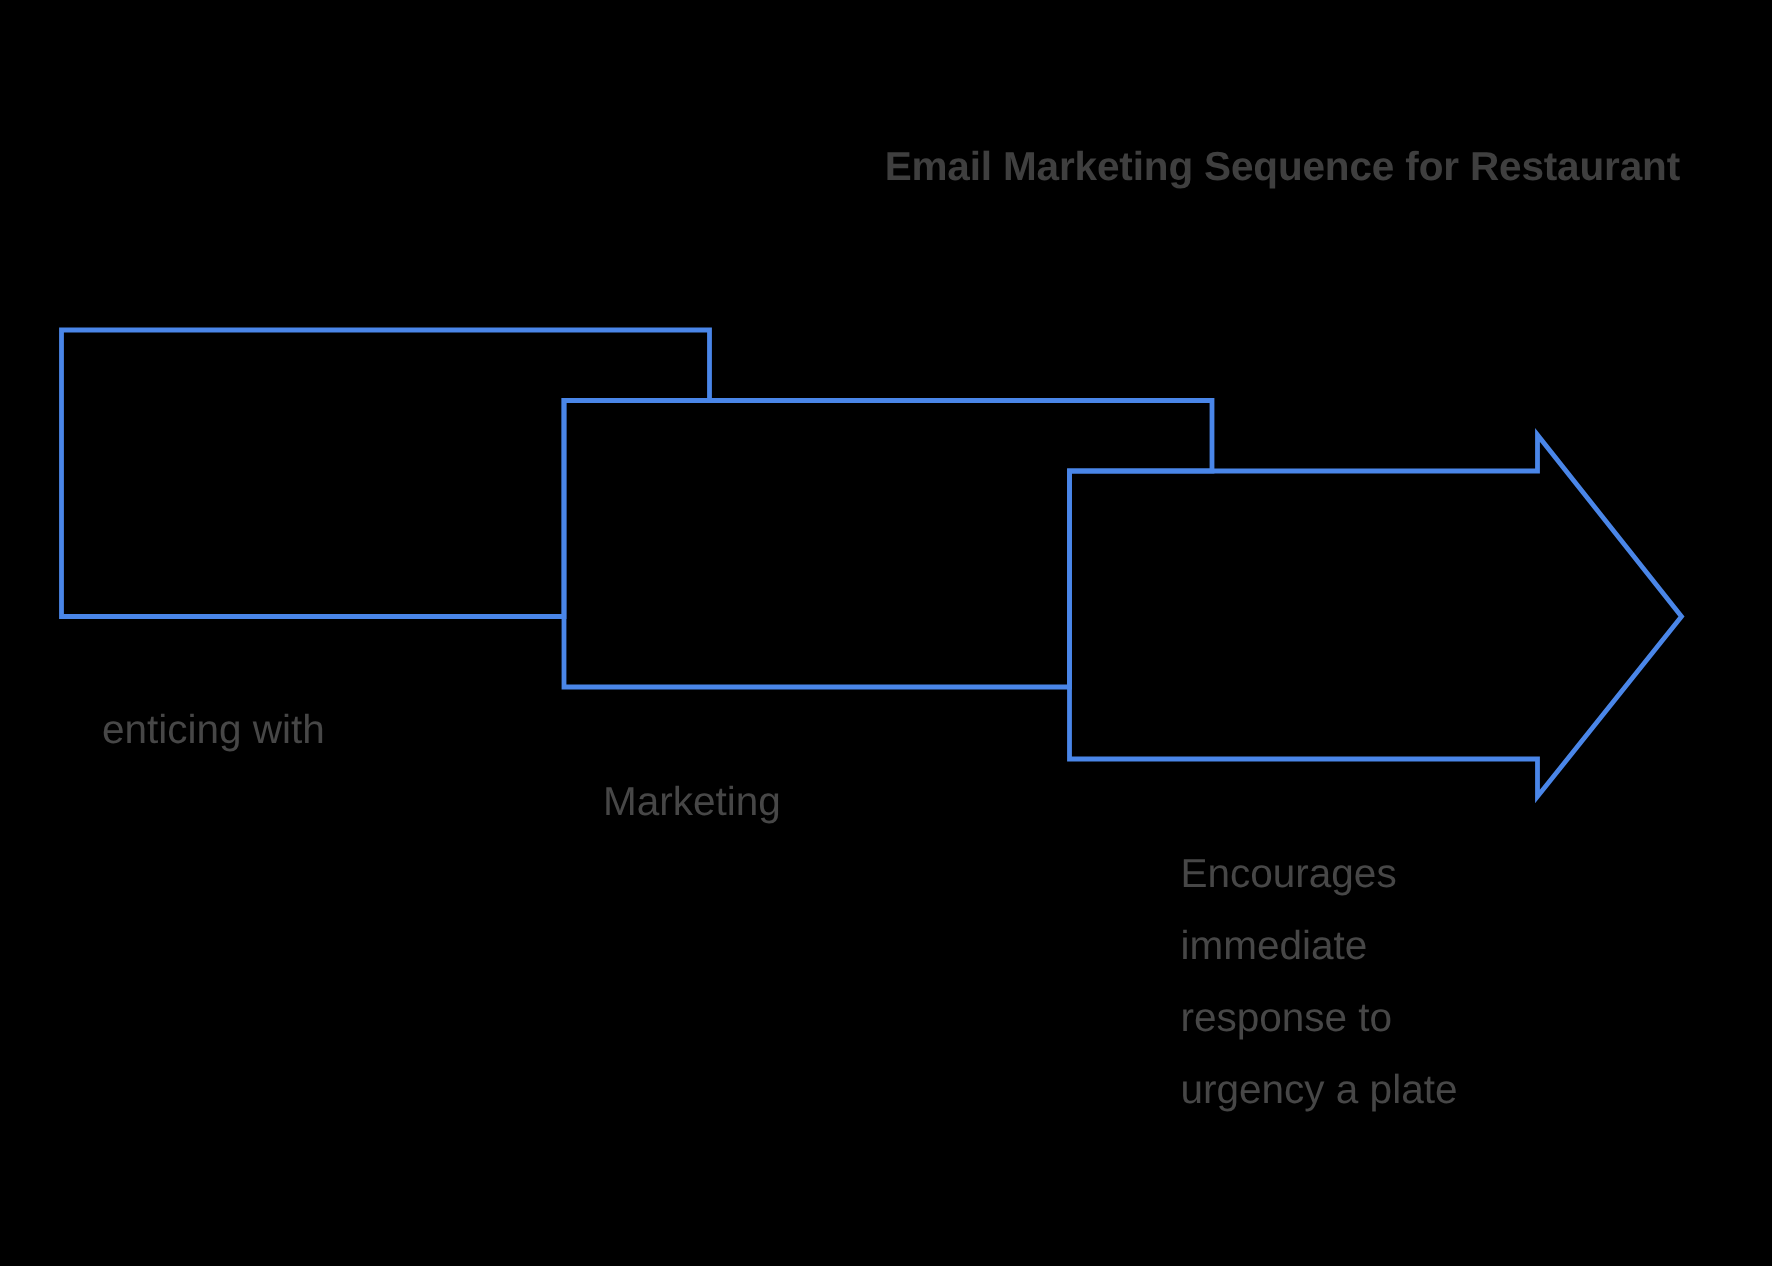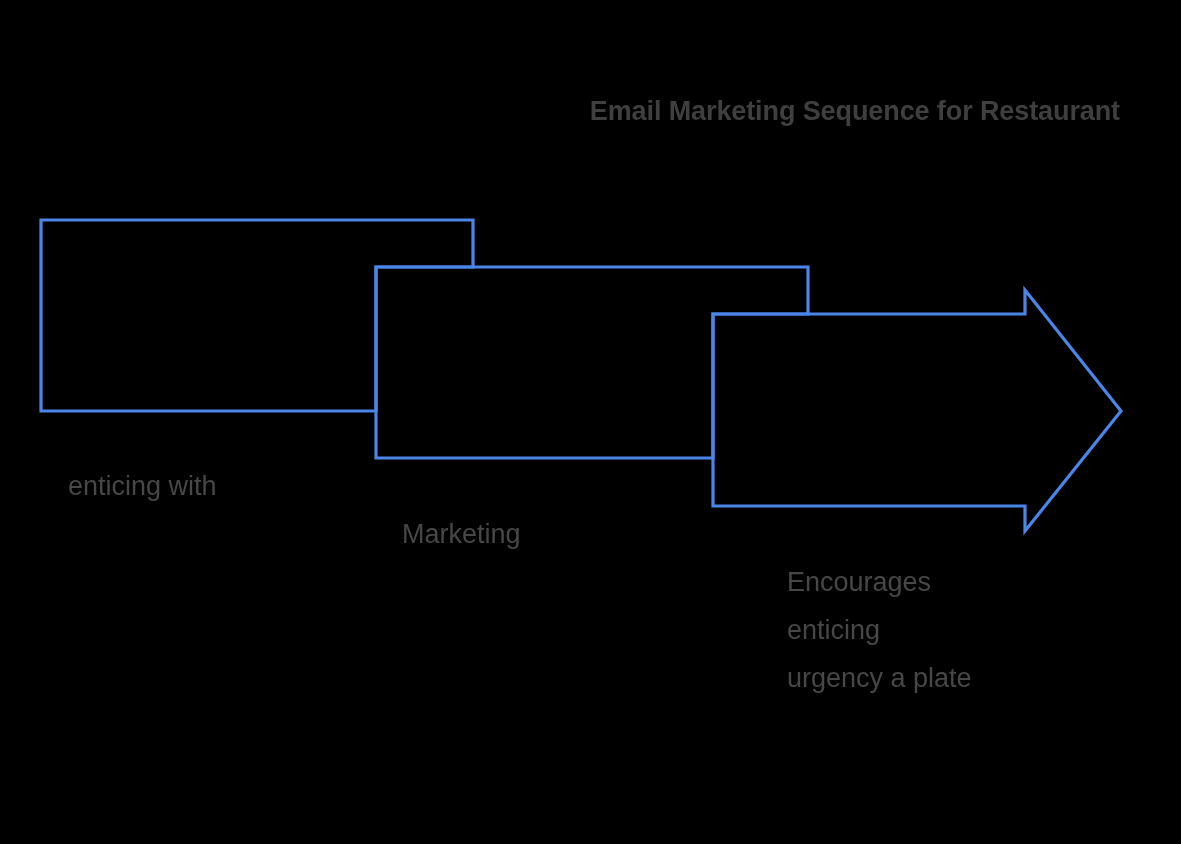--- a/index.html
+++ b/index.html
@@ -76,15 +76,16 @@
 <div id="caption-1" class="step-caption" style="color: rgb(71, 71, 71);">
   <span class="cap-line">enticing with</span>
 </div>
 
 <div id="caption-2" class="step-caption" style="color: rgb(71, 71, 71);">
   <span class="cap-line">Marketing</span>
 </div>
 
 <div id="caption-3" class="step-caption" style="color: rgb(71, 71, 71);">
   <span class="cap-line">Encourages</span>
-  <span class="cap-line">enticing</span>
+  <span class="cap-line">immediate</span>
+  <span class="cap-line">response to</span>
   <span class="cap-line">urgency a plate</span>
 </div>
 
 </body></html>

